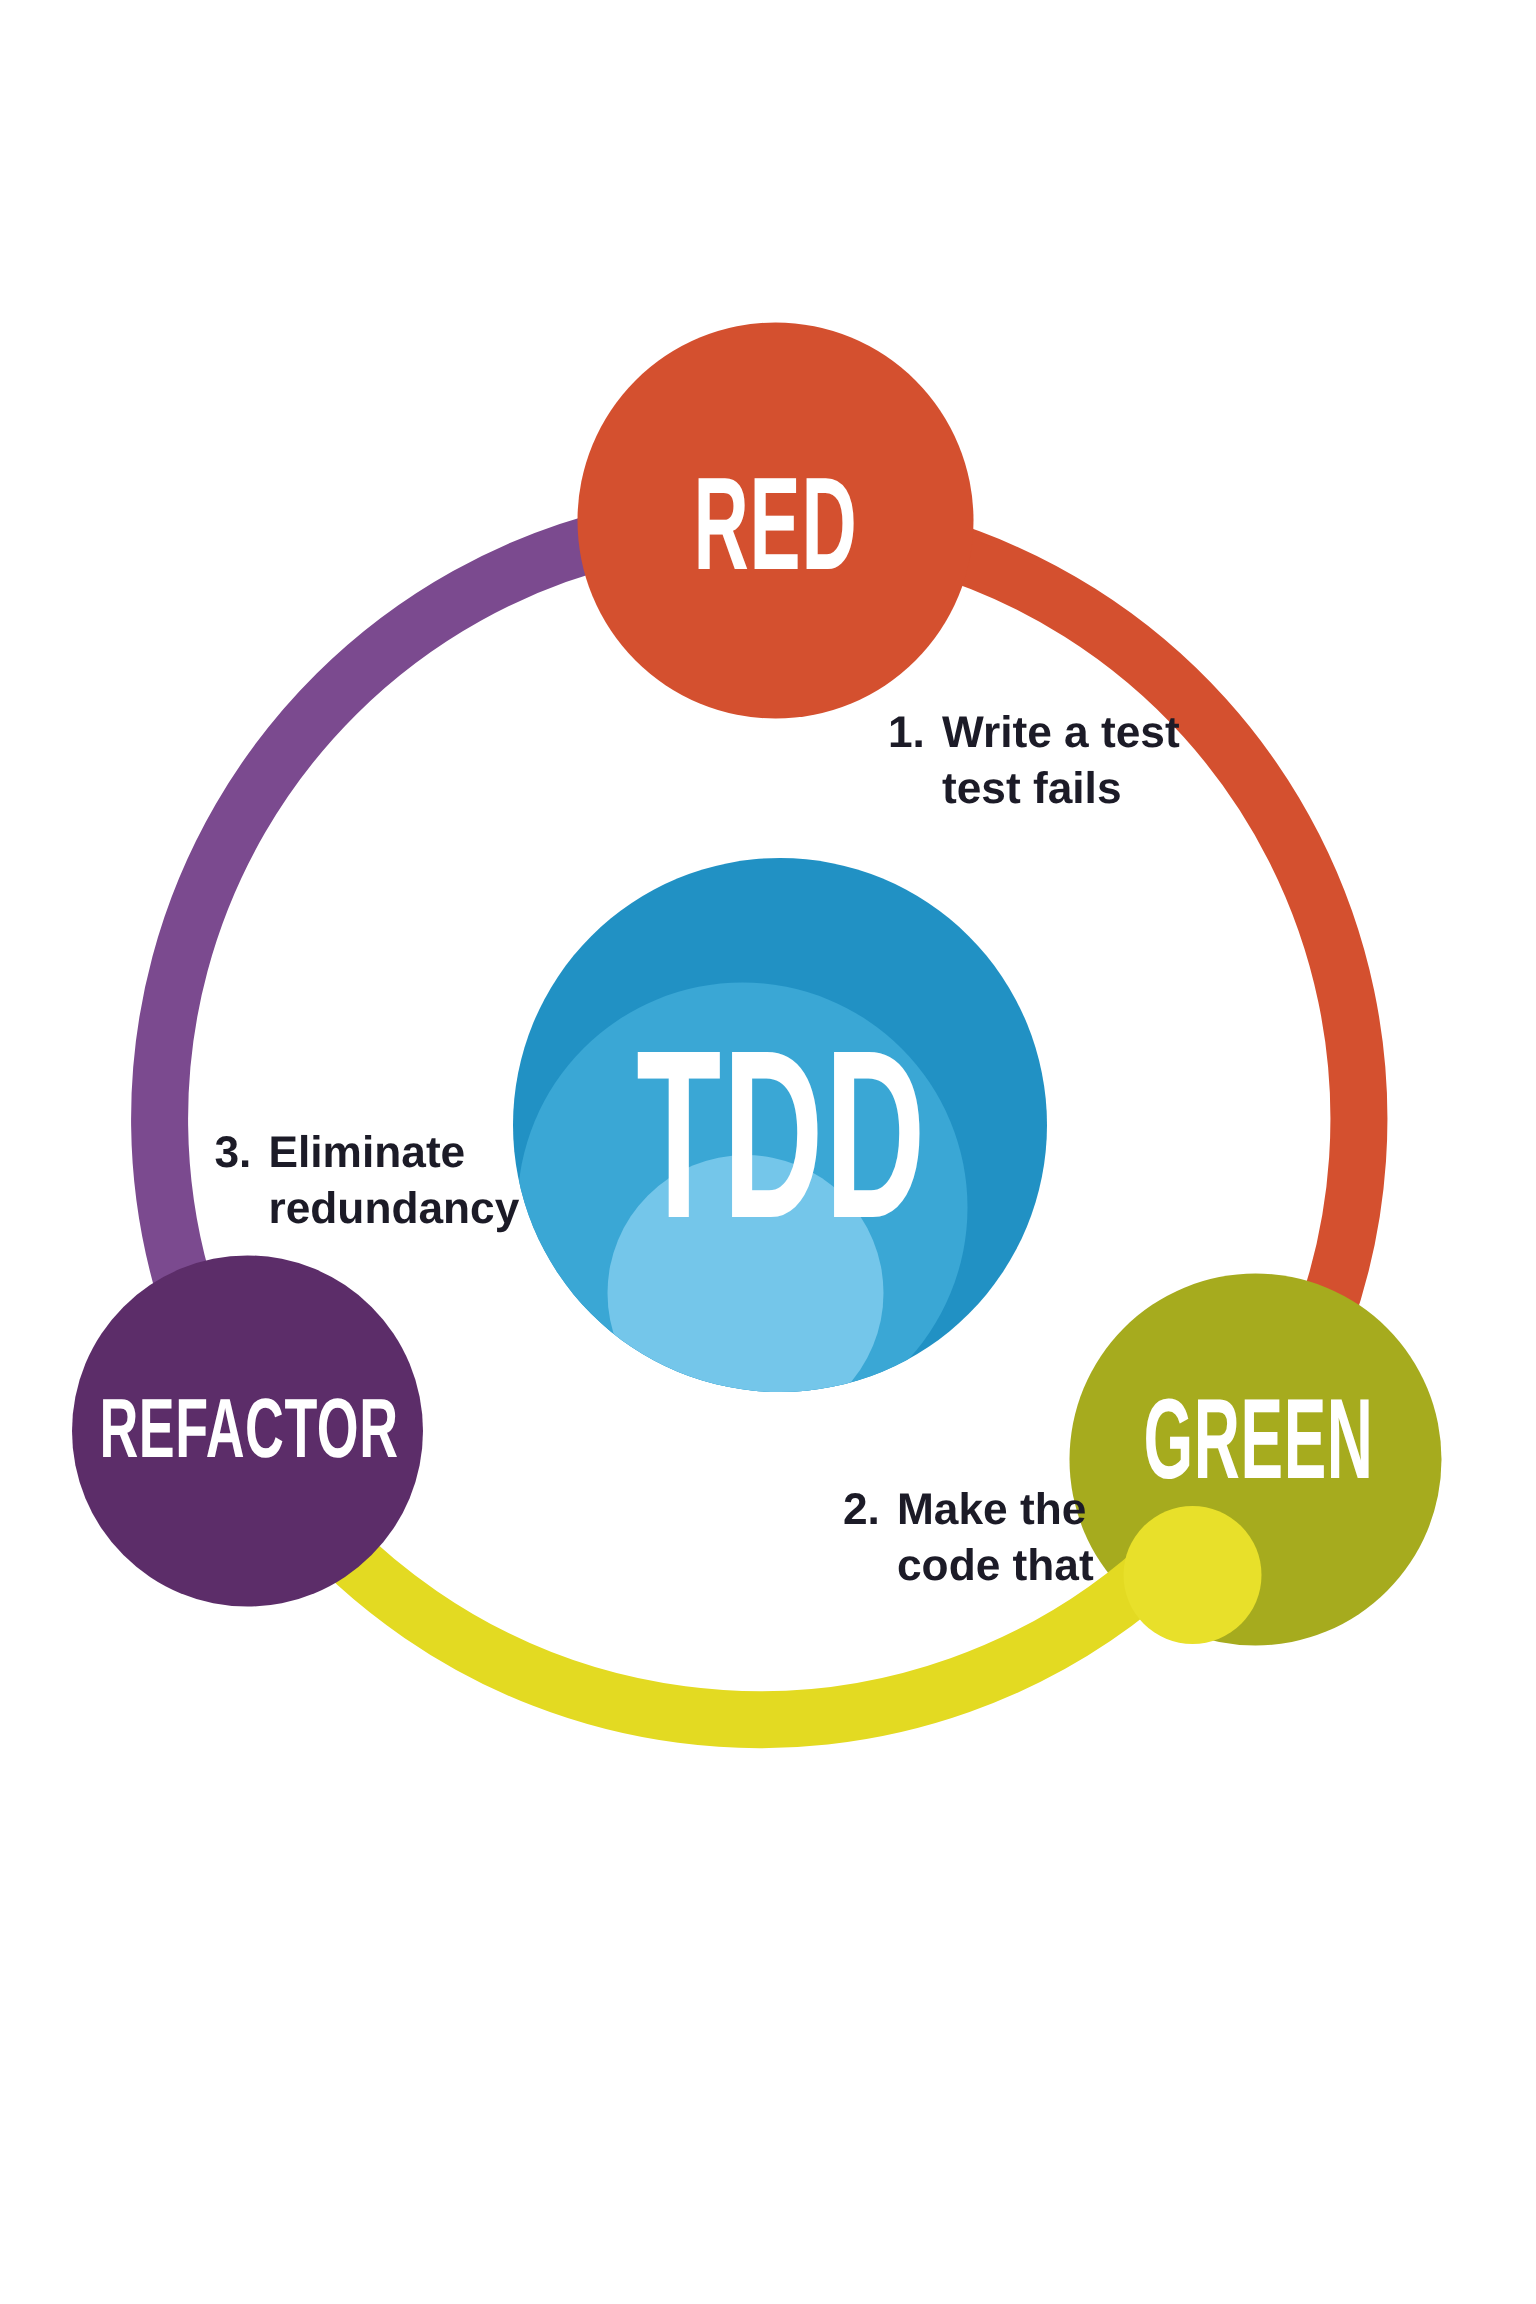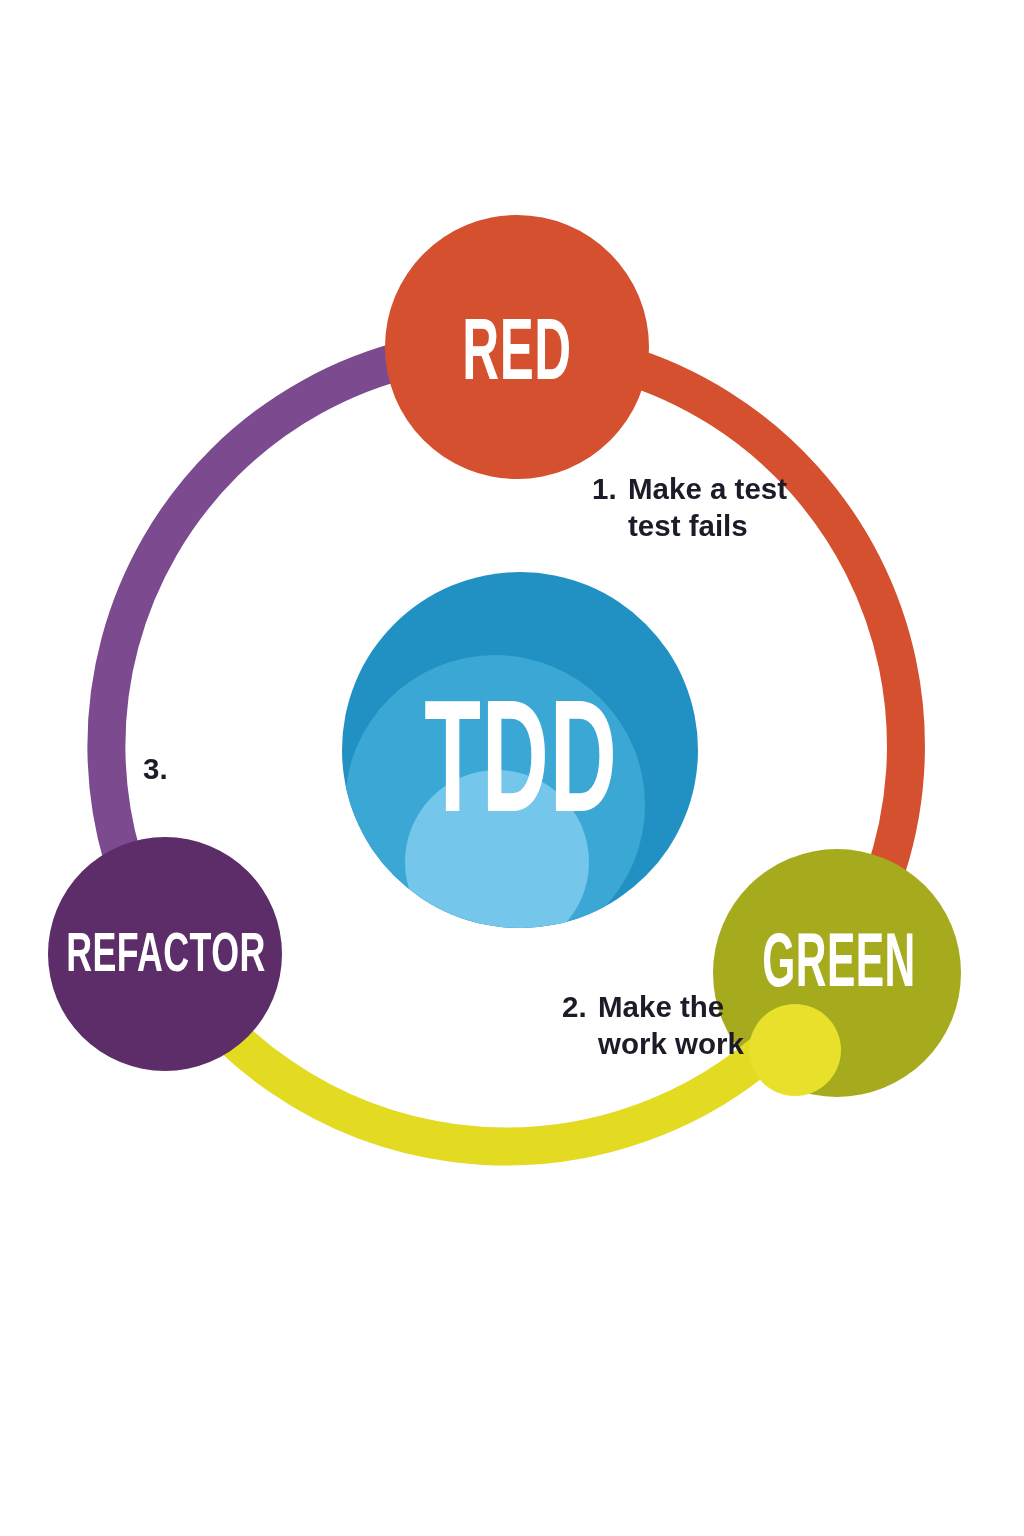--- a/index.html
+++ b/index.html
@@ -88,30 +88,34 @@
   </svg>
 
   <div class="lbl lbl-red">RED</div>
   <div class="lbl lbl-tdd">TDD</div>
   <div class="lbl lbl-green">GREEN</div>
   <div class="lbl lbl-refactor">REFACTOR</div>
 
   <div class="note note-1">
     <span class="num">1.</span>
     <span class="txt">
-      <span class="line">Make a test</span>
+      <span class="line">Write a test</span>
       <span class="line">test fails</span>
     </span>
   </div>
 
   <div class="note note-2">
     <span class="num">2.</span>
     <span class="txt">
       <span class="line">Make the</span>
-      <span class="line">work work</span>
+      <span class="line">code that</span>
     </span>
   </div>
 
   <div class="note note-3">
     <span class="num">3.</span>
+    <span class="txt">
+      <span class="line">Eliminate</span>
+      <span class="line">redundancy</span>
+    </span>
   </div>
 
 </div>
 
 </body></html>

